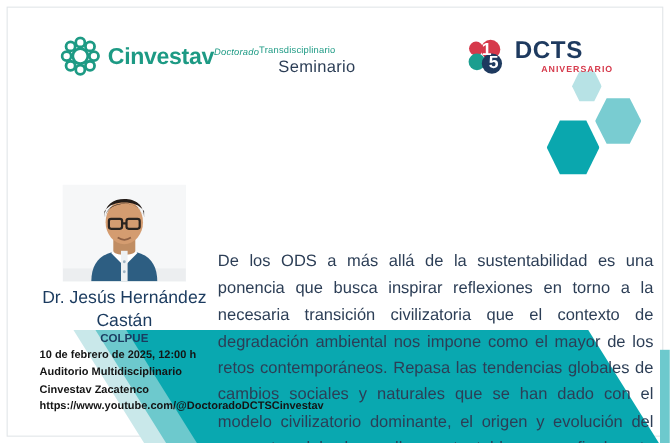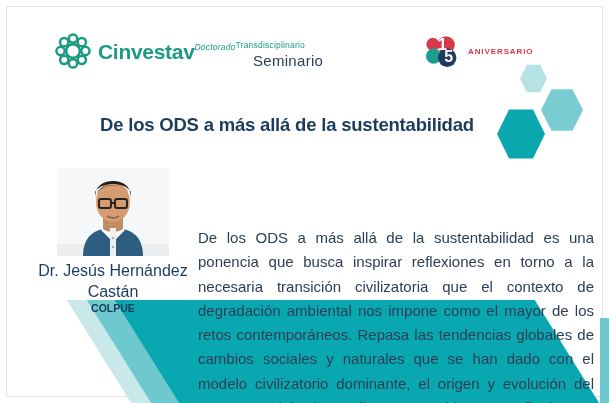--- a/index.html
+++ b/index.html
@@ -156,20 +156,21 @@
     font-weight: bold;
     color: #1e3a5f;
     letter-spacing: 0.5px;
   }
   .dcts-sub {
     font-size: 8px;
     font-weight: bold;
     color: #d6394b;
     letter-spacing: 0.9px;
     margin-top: 2px;
+    margin-left: 24px;
   }
 
   
   .title {
     position: absolute;
     left: 100px;
     top: 114px;
     font-size: 18.5px;
     font-weight: bold;
     color: #1b3b5f;
@@ -274,25 +275,25 @@
       <svg class="dcts-mark" viewBox="0 0 100 90">
         <circle cx="22" cy="28" r="16" fill="#d6394b"></circle>
         <circle cx="24" cy="58" r="19" fill="#1b9e8f"></circle>
         <circle cx="55" cy="30" r="22" fill="#d6394b"></circle>
         <circle cx="58" cy="62" r="23" fill="#1e3a5f"></circle>
         <text x="46" y="42" font-family="'Liberation Sans',sans-serif" font-size="40" font-weight="bold" fill="#ffffff" text-anchor="middle">1</text>
         <text x="62" y="72" font-family="'Liberation Sans',sans-serif" font-size="40" font-weight="bold" fill="#ffffff" text-anchor="middle">5</text>
       </svg>
     </span>
     <span class="dcts-words">
+      <span class="dcts-name">DCTS</span>
       <span class="dcts-sub">ANIVERSARIO</span>
     </span>
   </div>
 
-  <div class="title">De los ODS a más allá de la sustentabilidad</div>
 
   <div class="photo-wrap">
     <svg class="photo-svg" viewBox="0 0 112 88">
       <rect width="112" height="88" fill="#f6f7f8"></rect>
       <rect x="0" y="76" width="112" height="12" fill="#eceef0"></rect>
       <path d="M26 88 C26 68 38 60 56 60 C74 60 86 68 86 88 Z" fill="#2d5e82"></path>
       <path d="M44 62 L56 74 L68 62 L62 56 L50 56 Z" fill="#ffffff"></path>
       <path d="M46 44 h20 v16 c0 5 -20 5 -20 0 z" fill="#c08d63"></path>
       <ellipse cx="56" cy="34" rx="17" ry="20" fill="#d49c70"></ellipse>
       <path d="M39 30 C39 14 73 12 73 30 C73 22 66 17 56 17 C46 17 39 22 39 30 Z" fill="#241c18"></path>
@@ -307,14 +308,20 @@
     </svg>
   </div>
 
   <div class="speaker">
     <div class="speaker-name">Dr. Jesús Hernández Castán</div>
     <div class="speaker-org">COLPUE</div>
   </div>
 
   <div class="paragraph">De los ODS a más allá de la sustentabilidad es una ponencia que busca inspirar reflexiones en torno a la necesaria transición civilizatoria que el contexto de degradación ambiental nos impone como el mayor de los retos contemporáneos. Repasa las tendencias globales de cambios sociales y naturales que se han dado con el modelo civilizatorio dominante, el origen y evolución del concepto del desarrollo sustentable para finalmente presentar alternativas ideológicas y prácticas que actualmente florecen en diversos paisajes de América Latina con el fin de encontrar una vía de existencia más armónica con todas las formas de vida.</div>
 
+  <div class="details">
+    <div>10 de febrero de 2025, 12:00 h</div>
+    <div>Auditorio Multidisciplinario</div>
+    <div>Cinvestav Zacatenco</div>
+    <div>https://www.youtube.com/@DoctoradoDCTSCinvestav</div>
+  </div>
 
 </div>
 
 </body></html>

